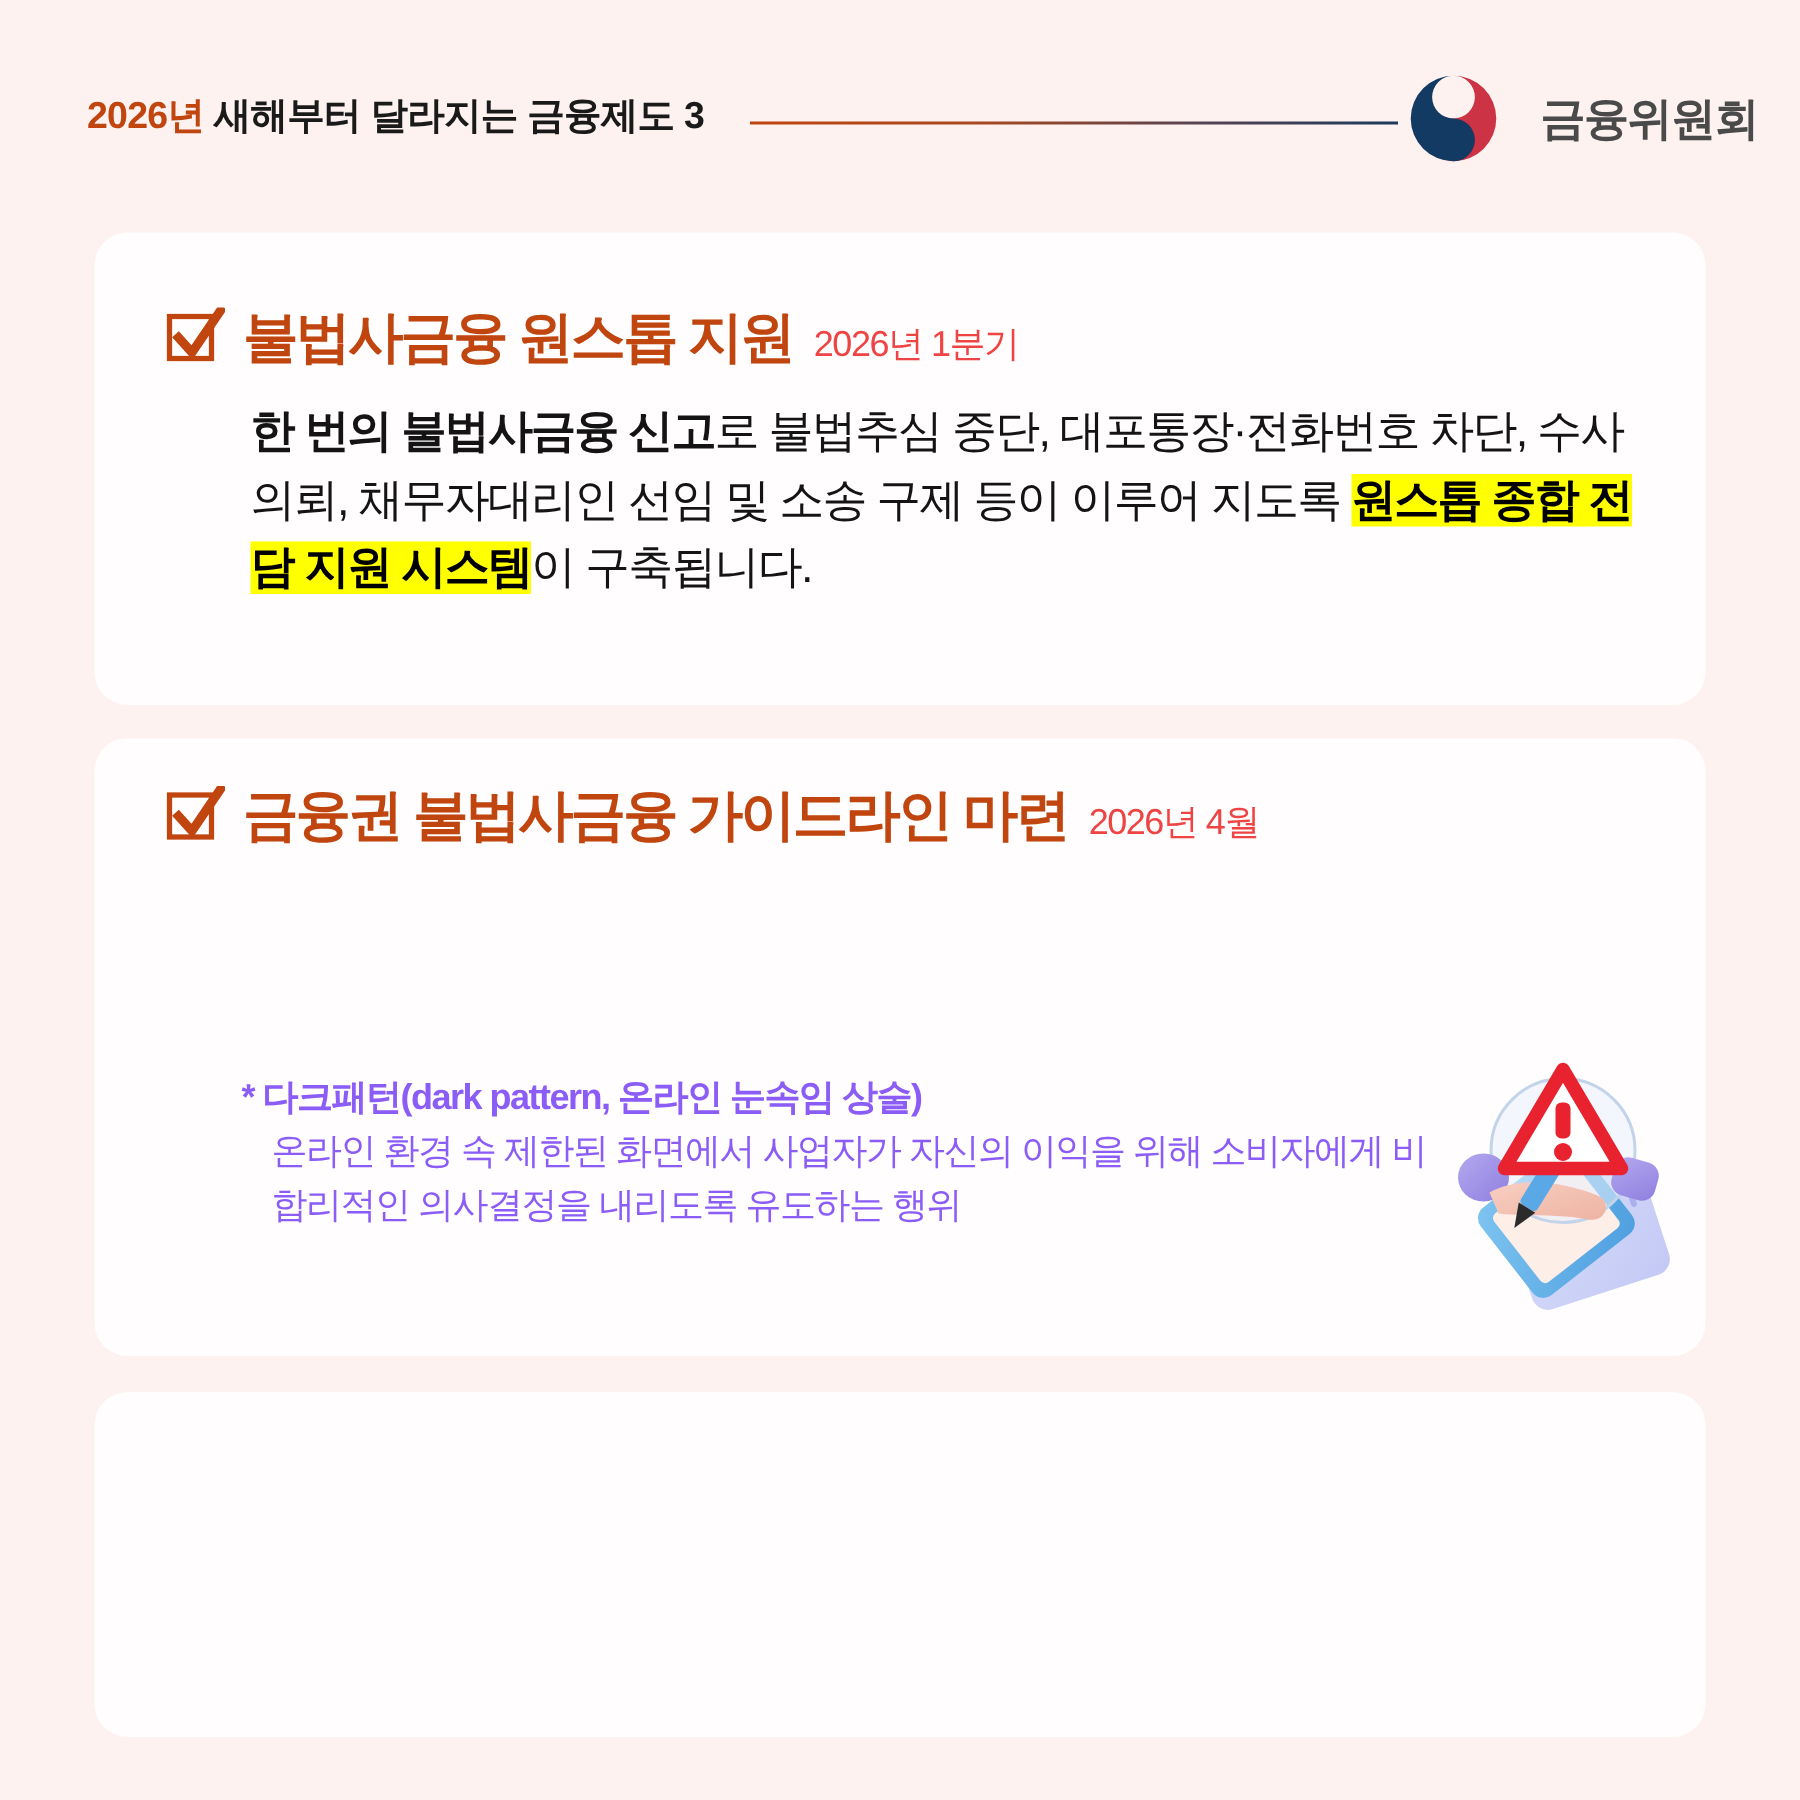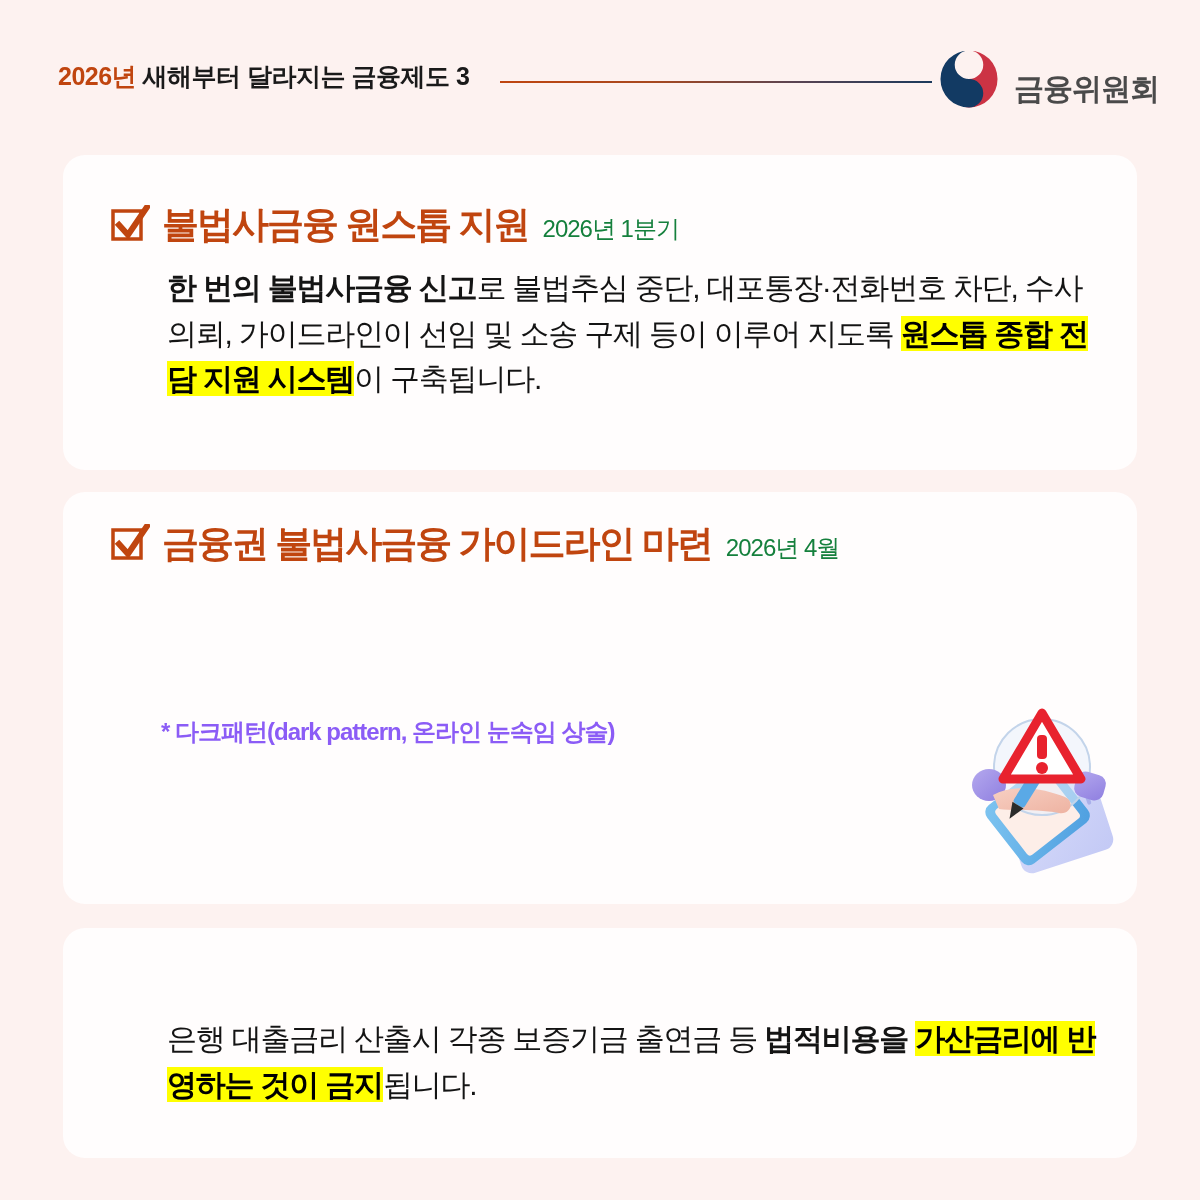--- a/index.html
+++ b/index.html
@@ -37,22 +37,22 @@
   .header-rule {
     position: absolute;
     left: 500px; top: 81px;
     width: 432px; height: 2px;
     background: linear-gradient(to right, #c0450f 0%, #a8491f 35%, #5a4452 68%, #1b3a5c 100%);
   }
   .header-logo {
     position: absolute;
     left: 938px; top: 48px;
     display: flex;
-    align-items: flex-end;
-    gap: 14px;
+    align-items: center;
+    gap: 27px;
   }
   .taegeuk { width: 62px; height: 62px; display:block; }
   .logo-text {
     font-size: 30px;
     font-weight: bold;
     color: #4a4a4a;
     letter-spacing: -1px;
     white-space: nowrap;
   }
 
@@ -90,21 +90,21 @@
   .card-title {
     font-size: 37px;
     font-weight: bold;
     color: #c0450f;
     letter-spacing: -2px;
     margin-right: 14px;
   }
   .card-date {
     font-size: 24px;
     font-weight: normal;
-    color: #15803d;
+    color: #ef4444;
     letter-spacing: -1px;
   }
 
   .card-body {
     position: absolute;
     left: 104px;
     right: 40px;
     font-size: 30px;
     line-height: 1.52;
     color: #141414;
@@ -161,35 +161,36 @@
 
 <div class="card" id="card-1">
   <div class="card-head">
     <svg class="check-icon" viewBox="0 0 40 38">
       <rect x="3" y="6" width="28" height="28" fill="none" stroke="#c0450f" stroke-width="3.5"></rect>
       <path d="M9 20 L18 30 L37 2" fill="none" stroke="#c0450f" stroke-width="6" stroke-linecap="square"></path>
     </svg>
     <span class="card-title">불법사금융 원스톱 지원</span>
     <span class="card-date">2026년 1분기</span>
   </div>
-  <div class="card-body"><span class="b">한 번의 불법사금융 신고</span><span>로 불법추심 중단, 대포통장·전화번호 차단, 수사 의뢰, 가이드라인이 선임 및 소송 구제 등이 이루어 지도록 </span><span class="hl">원스톱 종합 전담 지원 시스템</span><span>이 구축됩니다.</span></div>
+  <div class="card-body"><span class="b">한 번의 불법사금융 신고</span><span>로 불법추심 중단, 대포통장·전화번호 차단, 수사 의뢰, 채무자대리인 선임 및 소송 구제 등이 이루어 지도록 </span><span class="hl">원스톱 종합 전담 지원 시스템</span><span>이 구축됩니다.</span></div>
 </div>
 
 <div class="card" id="card-2">
   <div class="card-head">
     <svg class="check-icon" viewBox="0 0 40 38">
       <rect x="3" y="6" width="28" height="28" fill="none" stroke="#c0450f" stroke-width="3.5"></rect>
       <path d="M9 20 L18 30 L37 2" fill="none" stroke="#c0450f" stroke-width="6" stroke-linecap="square"></path>
     </svg>
     <span class="card-title">금융권 불법사금융 가이드라인 마련</span>
     <span class="card-date">2026년 4월</span>
   </div>
 
   <div class="footnote">
     <div class="footnote-title">* 다크패턴(dark pattern, 온라인 눈속임 상술)</div>
+    <div class="footnote-desc">온라인 환경 속 제한된 화면에서 사업자가 자신의 이익을 위해 소비자에게 비합리적인 의사결정을 내리도록 유도하는 행위</div>
   </div>
 
   <svg class="illustration" viewBox="0 0 178 190">
     <defs>
       <linearGradient id="gphone" x1="0" y1="0" x2="1" y2="1">
         <stop offset="0" stop-color="#d9ddfa"></stop>
           <stop offset="1" stop-color="#c3c9f5"></stop>
       </linearGradient>
       <linearGradient id="gtab" x1="0" y1="0" x2="1" y2="1">
         <stop offset="0" stop-color="#7ec4f0"></stop>
@@ -230,14 +231,13 @@
 
     <g transform="translate(48,14)">
       <path d="M41 2 L80 68 L2 68 Z" fill="#ffffff" stroke="#e8222e" stroke-width="9" stroke-linejoin="round"></path>
       <rect x="36" y="24" width="10" height="24" rx="4" fill="#e8222e"></rect>
       <circle cx="41" cy="57" r="6" fill="#e8222e"></circle>
     </g>
   </svg>
 </div>
 
 <div class="card" id="card-3">
-  <div class="card-body"><span>은행 대출금리 산출시 각종 보증기금 출연금 등 </span><span class="b">법적비용을</span><span> </span><span class="hl">가산금리에 반영하는 것이 금지</span><span>됩니다.</span></div>
 </div>
 
 </body></html>

